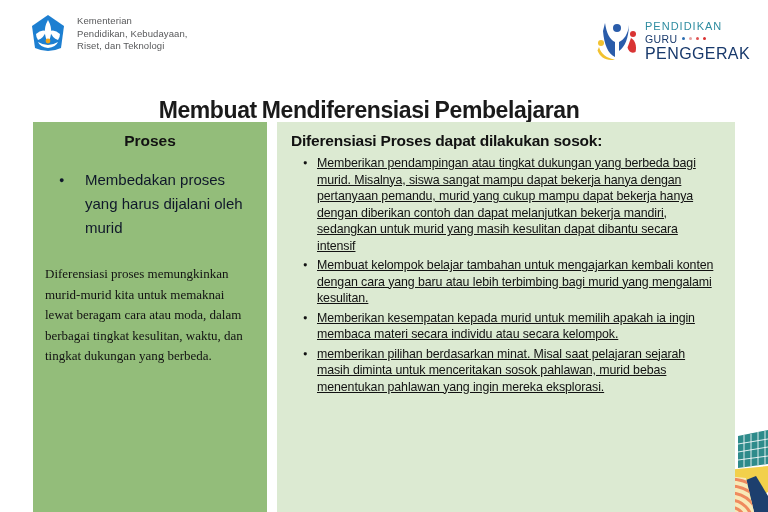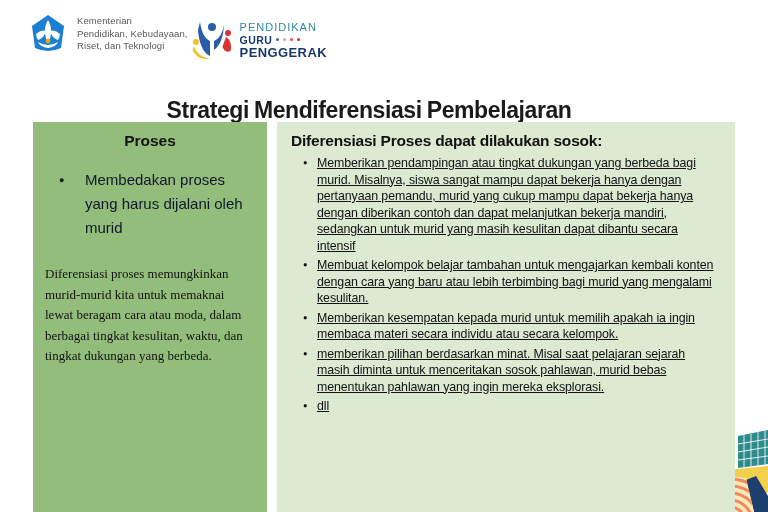--- a/index.html
+++ b/index.html
@@ -3,28 +3,28 @@
 <meta charset="utf-8">
 <style>
   html,body{margin:0;padding:0;}
   body{
     width:768px;height:512px;position:relative;overflow:hidden;
     background:#ffffff;
     font-family:"Liberation Sans", sans-serif;
     color:#161616;
   }
   
-  .header{position:absolute;top:14px;left:28px;right:18px;display:flex;align-items:flex-start;}
+  .header{position:absolute;top:14px;left:28px;right:18px;display:flex;justify-content:space-between;align-items:flex-start;}
   .brand-left{display:flex;align-items:center;gap:9px;}
   .ministry-text{font-size:9.5px;line-height:1.3;color:#58595b;letter-spacing:.1px;}
   .brand-right{display:flex;align-items:center;gap:6px;margin-top:6px;}
   .gp-text{line-height:1.15;}
   .gp-line1{font-size:11px;letter-spacing:1px;color:var(--program-teal,#2e8ca0);}
-  .gp-line2{font-size:10.5px;font-weight:bold;color:var(--program-navy,#17386b);letter-spacing:.4px;display:flex;align-items:center;gap:4px;}
-  .gp-line3{font-size:13px;font-weight:bold;color:var(--program-navy,#17386b);letter-spacing:.4px;}
+  .gp-line2{font-size:10.5px;font-weight:normal;color:var(--program-navy,#17386b);letter-spacing:.4px;display:flex;align-items:center;gap:4px;}
+  .gp-line3{font-size:16px;font-weight:normal;color:var(--program-navy,#17386b);letter-spacing:.4px;}
   .gp-dots{display:inline-flex;gap:4px;align-items:center;}
   .gp-dots i{width:3px;height:3px;border-radius:50%;display:inline-block;}
   .gp-dots i:nth-child(1){background:#2b6cb0;}
   .gp-dots i:nth-child(2){background:#e4a0a0;}
   .gp-dots i:nth-child(3){background:#e05252;}
   .gp-dots i:nth-child(4){background:#d93030;}
   
   .title{
     position:absolute;top:82px;left:0;right:30px;text-align:center;
     font-size:23px;font-weight:bold;color:var(--title-text,#1a1a1a);
@@ -106,39 +106,38 @@
             <i></i>
             <i></i>
             <i></i>
           </span>
       </div>
       <div class="gp-line3">PENGGERAK</div>
     </div>
   </div>
 </div>
 
-<h1 class="title">Strategi Mendiferensiasi Pembelajaran</h1>
+<h1 class="title">Membuat Mendiferensiasi Pembelajaran</h1>
 
 <div class="content">
   <div class="panel-left">
     <h2>Proses</h2>
     <ul>
       <li><span>Membedakan proses yang harus dijalani oleh murid</span></li>
     </ul>
     <p class="footer-note">Diferensiasi proses memungkinkan murid-murid kita untuk memaknai lewat beragam cara atau moda, dalam berbagai tingkat kesulitan, waktu, dan tingkat dukungan yang berbeda.</p>
   </div>
 
   <div class="panel-right">
     <h2>Diferensiasi Proses dapat dilakukan sosok:</h2>
     <ul>
       <li><span>Memberikan pendampingan atau tingkat dukungan yang berbeda bagi murid. Misalnya, siswa sangat mampu dapat bekerja hanya dengan pertanyaan pemandu, murid yang cukup mampu dapat bekerja hanya dengan diberikan contoh dan dapat melanjutkan bekerja mandiri, sedangkan untuk murid yang masih kesulitan dapat dibantu secara intensif</span></li>
       <li><span>Membuat kelompok belajar tambahan untuk mengajarkan kembali konten dengan cara yang baru atau lebih terbimbing bagi murid yang mengalami kesulitan.</span></li>
       <li><span>Memberikan kesempatan kepada murid untuk memilih apakah ia ingin membaca materi secara individu atau secara kelompok.</span></li>
       <li><span>memberikan pilihan berdasarkan minat. Misal saat pelajaran sejarah masih diminta untuk menceritakan sosok pahlawan, murid bebas menentukan pahlawan yang ingin mereka eksplorasi.</span></li>
-      <li><span>dll</span></li>
     </ul>
   </div>
 </div>
 
 <svg class="corner-deco" viewBox="0 0 88 82">
 
   <g>
     <polygon points="58,6 88,0 88,34 58,38" fill="#2e8b8b"></polygon>
     <path d="M58 14 L88 9 M58 22 L88 17 M58 30 L88 26 M64 5 L64 37 M71 4 L71 36 M78 2 L78 35 M85 1 L85 34" stroke="#ffffff" stroke-width="1" opacity="0.85" fill="none"></path>
   </g>

